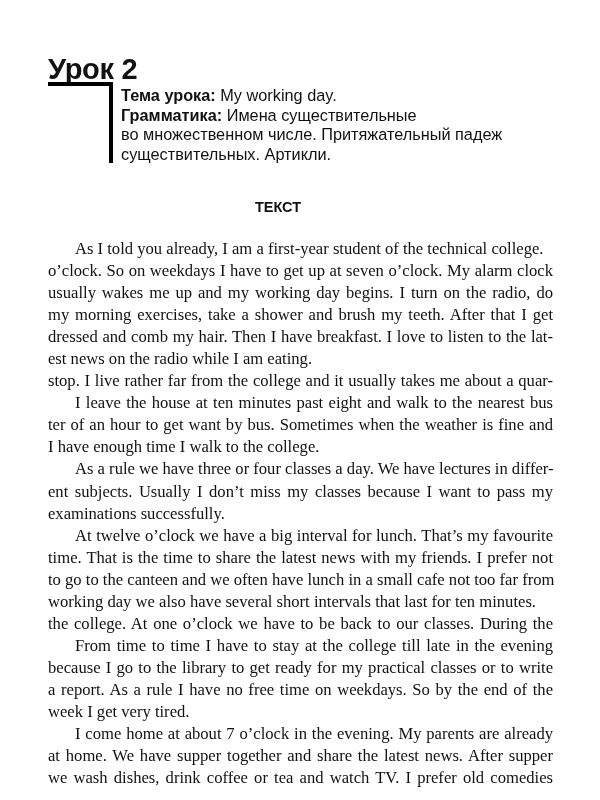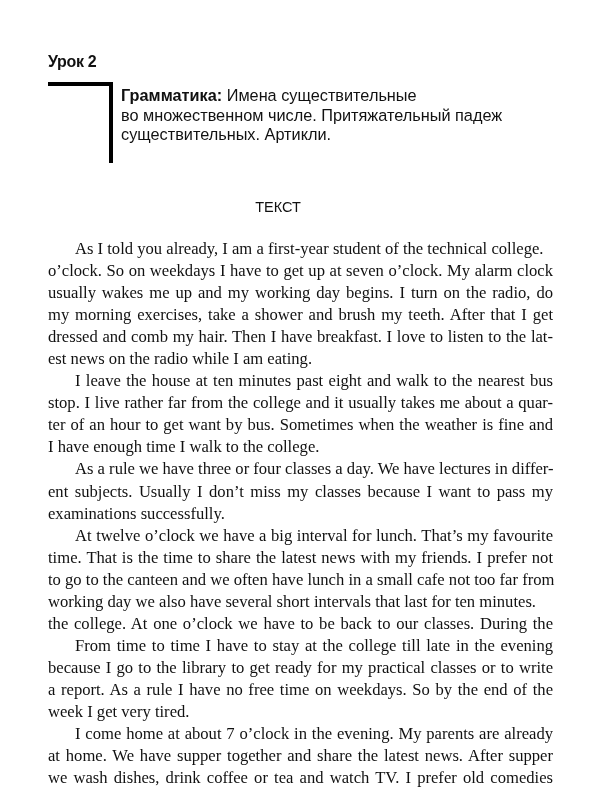--- a/index.html
+++ b/index.html
@@ -1,51 +1,54 @@
 <!DOCTYPE html>
 <html><head>
 <meta charset="utf-8">
 <style>
   html, body { margin: 0; padding: 0; background: #ffffff; }
   body { width: 600px; height: 800px; position: relative; overflow: hidden; color: #111; }
   .lesson-title {
     position: absolute; left: 48px; top: 53px;
-    font-family: "Liberation Sans", sans-serif; font-weight: bold; font-size: 16px;
+    font-family: "Liberation Sans", sans-serif; font-weight: bold; font-size: 29px;
     letter-spacing: -0.3px;
   }
   .bracket-h { position: absolute; left: 48px; top: 82px; width: 65px; height: 4px; background: #000; }
   .bracket-v { position: absolute; left: 109px; top: 82px; width: 4px; height: 81px; background: #000; }
   .lesson-info {
     position: absolute; left: 121px; top: 86px; width: 440px;
     font-family: "Liberation Sans", sans-serif; font-size: 16.3px; line-height: 19.5px;
   }
   .lesson-info b { font-weight: bold; }
   .section-head {
     position: absolute; left: 0; width: 556px; top: 198px; text-align: center;
-    font-family: "Liberation Sans", sans-serif; font-weight: normal; font-size: 14.5px; line-height: 18px;
+    font-family: "Liberation Sans", sans-serif; font-weight: bold; font-size: 14.5px; line-height: 18px;
   }
   .body-text {
     position: absolute; left: 48px; top: 238px; width: 505px;
     font-family: "Liberation Serif", serif; font-size: 16.6px; line-height: 22.05px;
     text-align: justify; hyphens: manual;
   }
   .body-text p { margin: 0; text-indent: 27px; }
   .line { display: block; text-align: justify; text-align-last: justify; white-space: nowrap; }
   .line.last { text-align-last: left; }
   .line.first { padding-left: 27px; }
   .body-text p { text-indent: 0; }
 </style>
 </head>
 <body>
 
 <div class="lesson-title">Урок 2</div>
 <div class="bracket-h"></div>
 <div class="bracket-v"></div>
 
 <div class="lesson-info">
+  <div>
+    <b>Тема урока:</b><span> My working day.</span>
+  </div>
   <div>
     <b>Грамматика:</b><span> Имена существительные</span>
   </div>
   <div>во множественном числе. Притяжательный падеж</div>
   <div>существительных. Артикли.</div>
 </div>
 
 <div class="section-head">
   <div>ТЕКСТ</div>
 </div>
@@ -55,22 +58,22 @@
       <span class="line first last">As I told you already, I am a first-year student of the technical college.</span>
     </p>
     <p>
       <span class="line">o’clock. So on weekdays I have to get up at seven o’clock. My alarm clock</span>
       <span class="line">usually wakes me up and my working day begins. I turn on the radio, do</span>
       <span class="line">my morning exercises, take a shower and brush my teeth. After that I get</span>
       <span class="line">dressed and comb my hair. Then I have breakfast. I love to listen to the lat-</span>
       <span class="line last">est news on the radio while I am eating.</span>
     </p>
     <p>
+      <span class="line">stop. I live rather far from the college and it usually takes me about a quar-</span>
       <span class="line first">I leave the house at ten minutes past eight and walk to the nearest bus</span>
-      <span class="line">stop. I live rather far from the college and it usually takes me about a quar-</span>
       <span class="line">ter of an hour to get want by bus. Sometimes when the weather is fine and</span>
       <span class="line last">I have enough time I walk to the college.</span>
     </p>
     <p>
       <span class="line first">As a rule we have three or four classes a day. We have lectures in differ-</span>
       <span class="line">ent subjects. Usually I don’t miss my classes because I want to pass my</span>
       <span class="line last">examinations successfully.</span>
     </p>
     <p>
       <span class="line first">At twelve o’clock we have a big interval for lunch. That’s my favourite</span>

